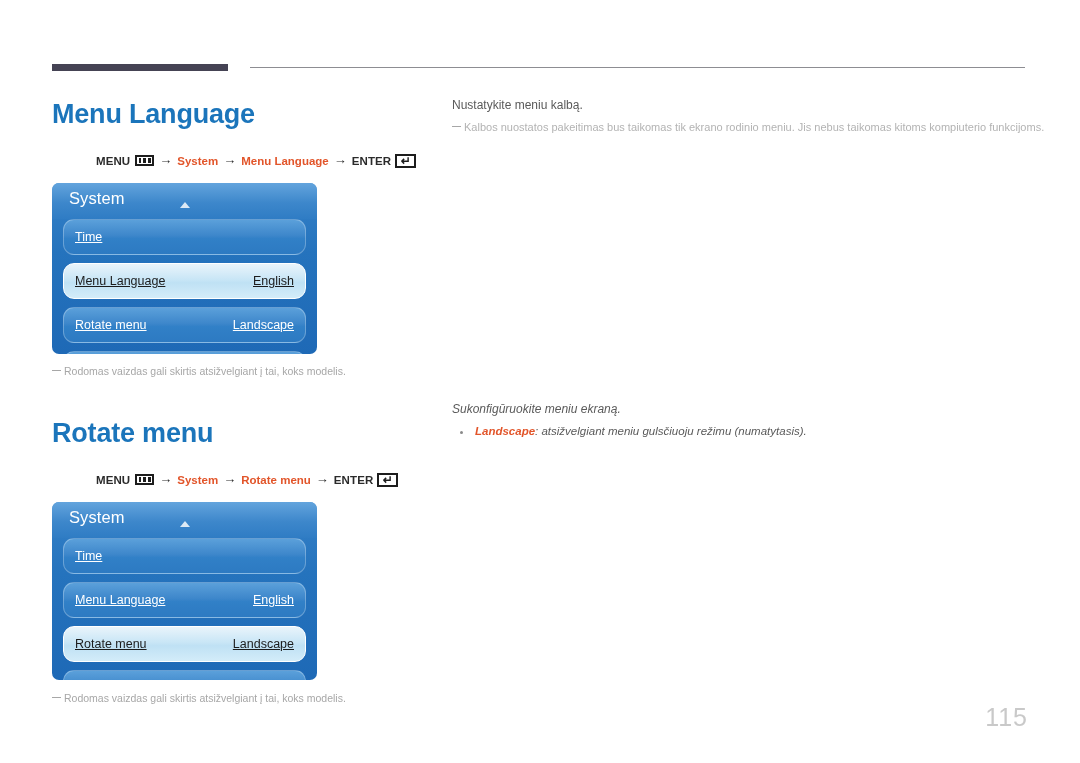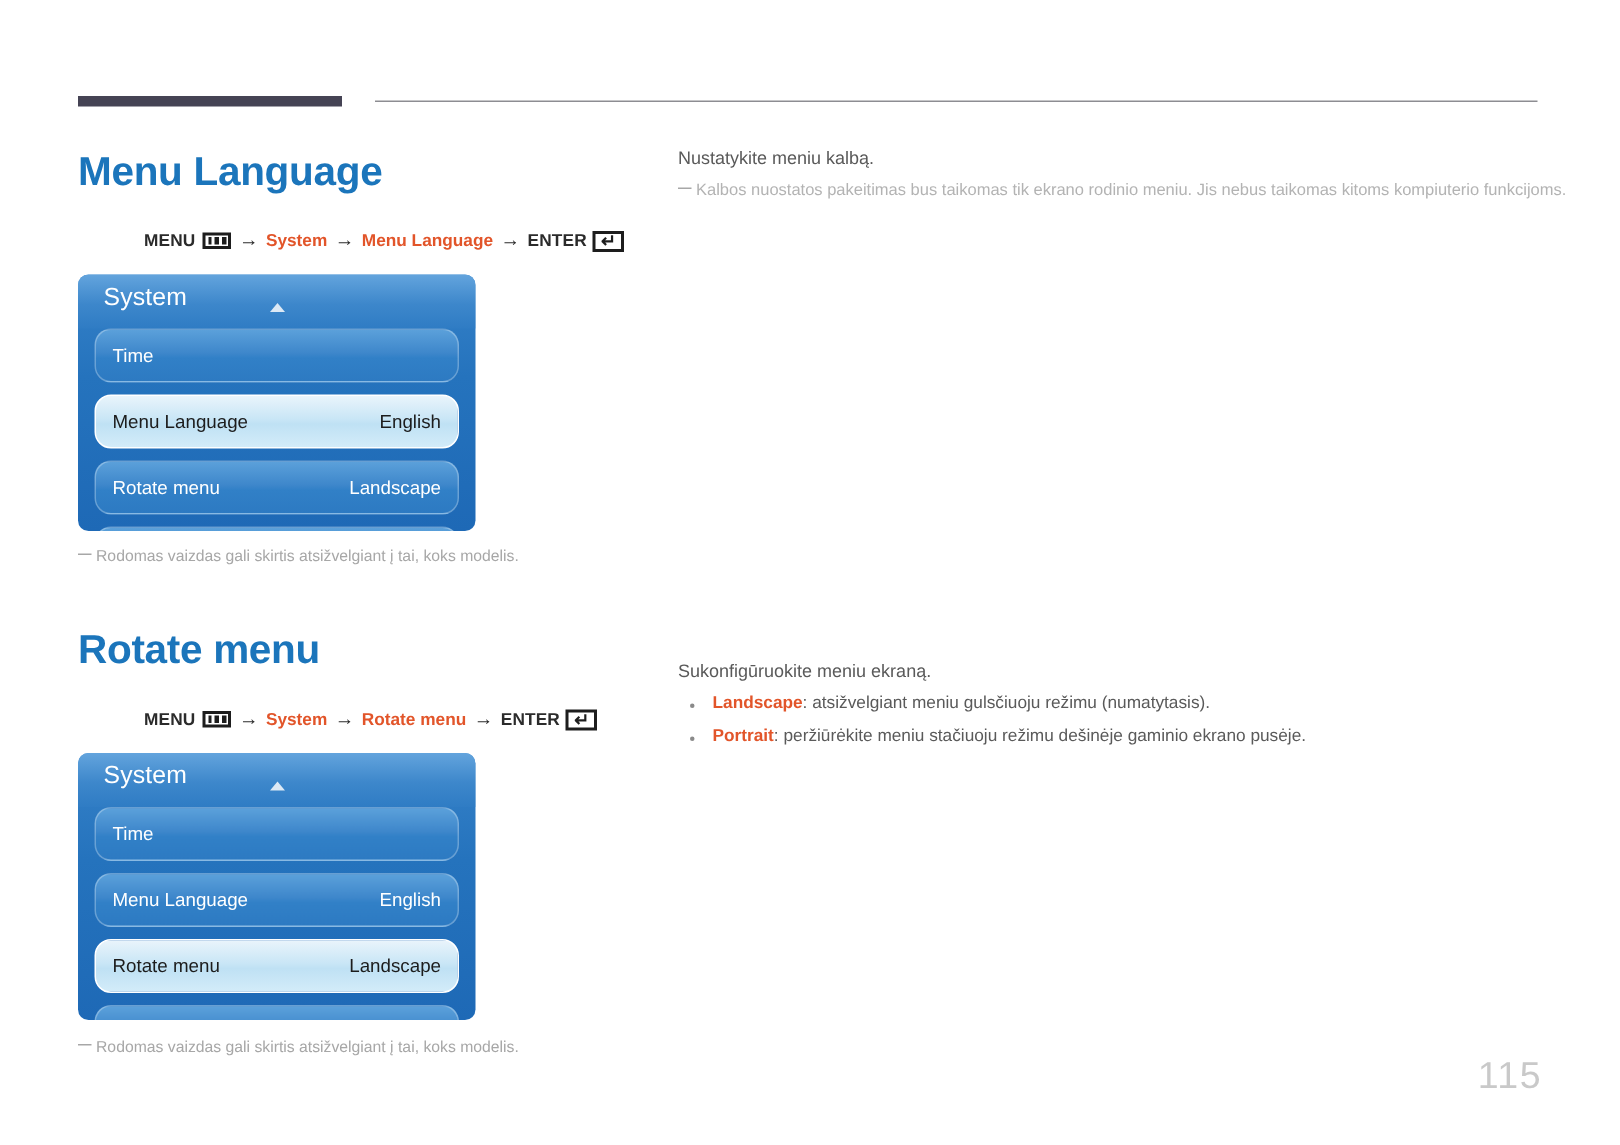--- a/index.html
+++ b/index.html
@@ -172,20 +172,21 @@
     position: relative;
     display: flex;
     align-items: center;
     justify-content: space-between;
     padding: 16px 11px;
     box-sizing: border-box;
     font-size: 12.5px;
     color: #ffffff;
     background: linear-gradient(to bottom, #5ba0da 0%, #3e87cb 45%, #3180c7 55%, #2d7ac2 100%);
     border: 1px solid rgba(255,255,255,0.28);
+    text-decoration: underline;
   }
   .osd-row.selected {
     background: linear-gradient(to bottom, #e9f4fb 0%, #c9e6f6 45%, #bfe1f4 55%, #d3ecf9 100%);
     color: #1c1c1c;
     border: 1px solid #ffffff;
   }
   .osd-row .val { font-size: 12.5px; }
   .osd-foot {
     height: 26px;
     position: relative;
@@ -211,21 +212,21 @@
     margin-right: 3px;
   }
 
   
   .rcol {
     position: absolute;
     left: 452px;
     width: 580px;
   }
   #rcol-menu-language { top: 98px; }
-  #rcol-rotate-menu   { top: 440px; }
+  #rcol-rotate-menu   { top: 402px; font-style: italic; }
 
   .rcol .lead {
     font-size: 12px;
     color: #5a5a5a;
     margin: 0 0 9px 0;
     white-space: nowrap;
   }
   .rcol .note {
     font-size: 11px;
     color: #b3b3b3;
@@ -383,17 +384,16 @@
 </div>
 
 <div class="footnote" id="footnote-rotate-menu">
   <span class="dash"></span><span>Rodomas vaizdas gali skirtis atsižvelgiant į tai, koks modelis.</span>
 </div>
 
 <div class="rcol" id="rcol-rotate-menu">
   <p class="lead">Sukonfigūruokite meniu ekraną.</p>
   <ul>
     <li><b>Landscape</b><span>: atsižvelgiant meniu gulsčiuoju režimu (numatytasis).</span></li>
-    <li><b>Portrait</b><span>: peržiūrėkite meniu stačiuoju režimu dešinėje gaminio ekrano pusėje.</span></li>
   </ul>
 </div>
 
 <div class="pageno">115</div>
 
 </body></html>

